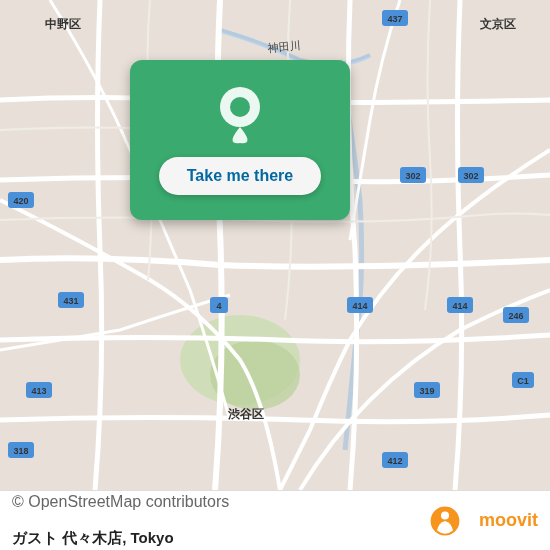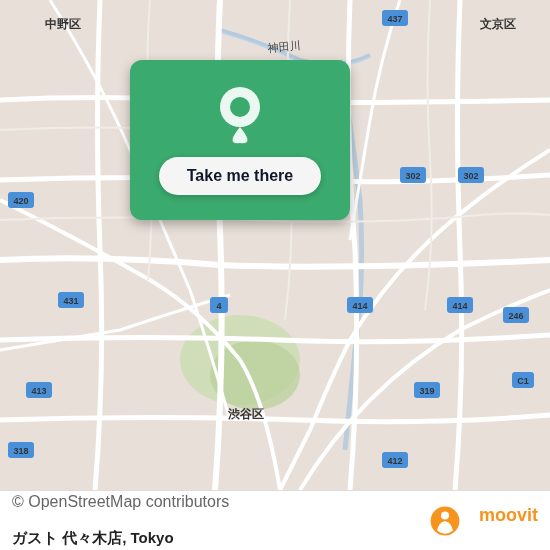--- a/index.html
+++ b/index.html
@@ -52,21 +52,21 @@
       margin-bottom: 12px;
     }
 
     #take-me-button {
       background-color: #f5f5f5;
       border: none;
       border-radius: 24px;
       padding: 10px 28px;
       font-size: 16px;
       font-weight: 600;
-      color: #0f172a;
+      color: #0369a1;
       cursor: pointer;
       box-shadow: 0 2px 6px rgba(0,0,0,0.2);
     }
 
     
     #bottom-bar {
       width: 550px;
       height: 60px;
       background-color: #fff;
       display: flex;
@@ -89,21 +89,21 @@
 
     #location-name {
       font-size: 15px;
       font-weight: 600;
       color: #222;
       margin-top: 18px;
     }
 
     #moovit-logo {
       display: flex;
-      align-items: flex-start;
+      align-items: center;
       gap: 18px;
     }
 
     #moovit-icon {
       width: 32px;
       height: 32px;
     }
 
     #moovit-text {
       font-size: 18px;

